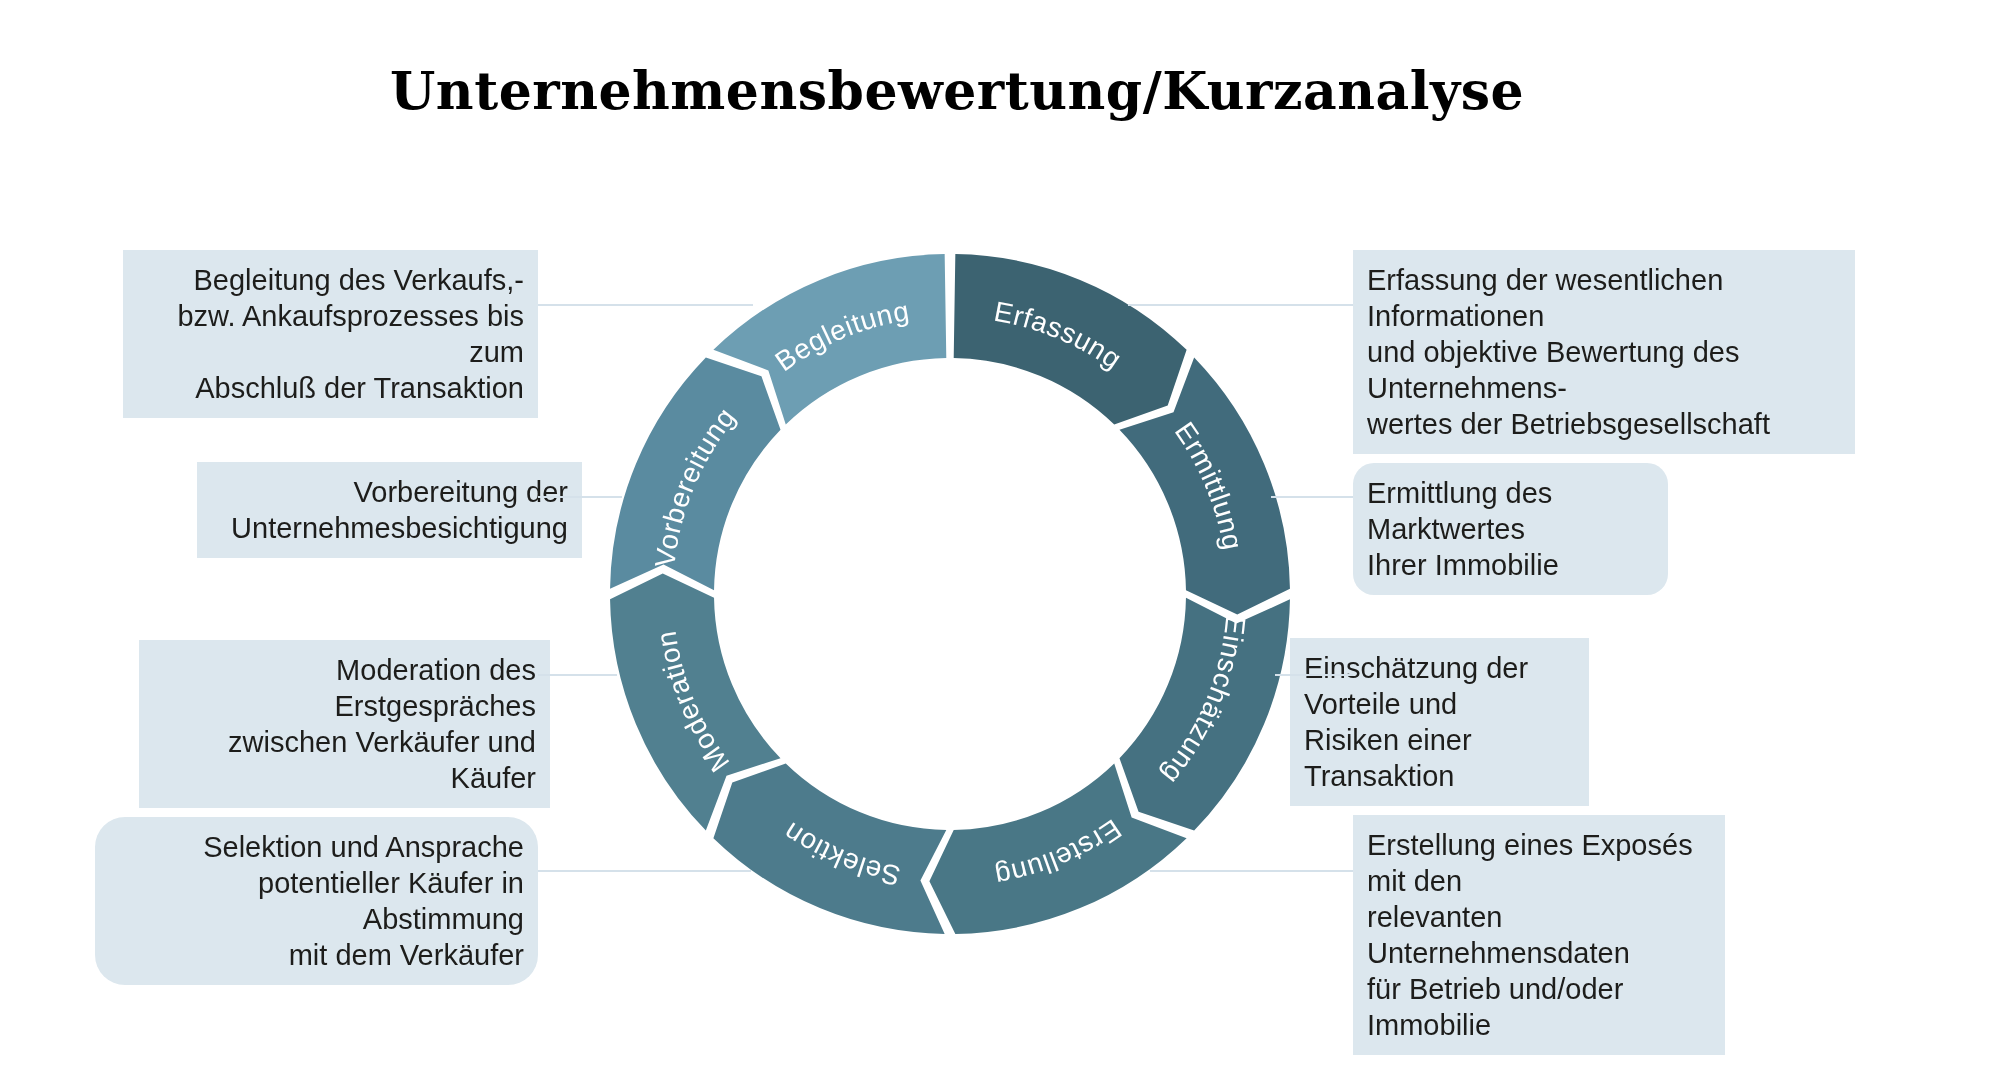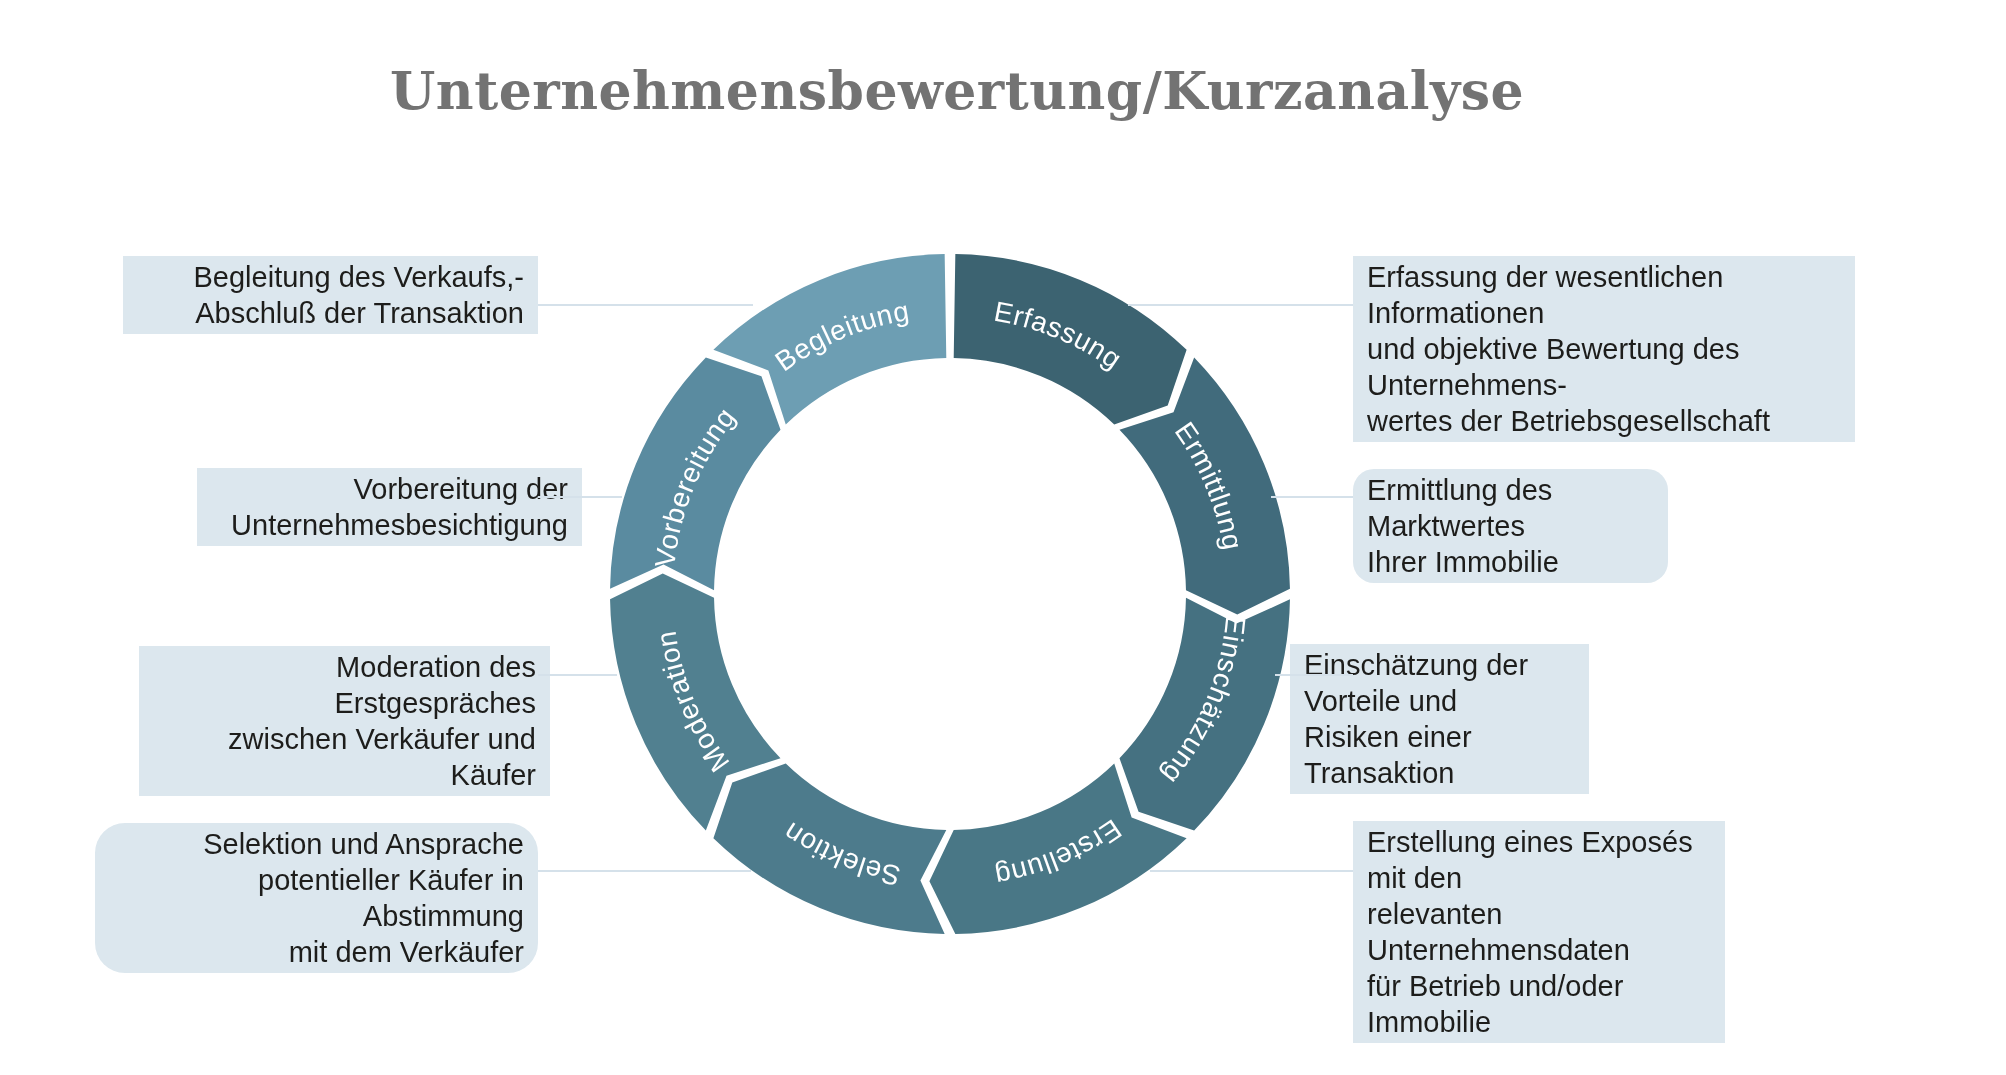--- a/index.html
+++ b/index.html
@@ -6,32 +6,32 @@
   body{
     width:2006px;height:1075px;position:relative;overflow:hidden;
     background:#ffffff;
     font-family:"Liberation Sans", sans-serif;
   }
   .title{
     position:absolute;left:0;top:60px;width:1914px;
     text-align:center;
     font-family:"DejaVu Serif","Liberation Serif",serif;
     font-size:52px;font-weight:600;letter-spacing:0.5px;
-    color:#737373;
+    color:#000000;
   }
   .ring-svg{position:absolute;left:590px;top:234px;width:720px;height:720px;}
   .ring-label{
     font-family:"Liberation Sans",sans-serif;
     font-size:28px;font-weight:500;letter-spacing:0.6px;
     fill:#ffffff;
   }
   .callout{
     position:absolute;background:#dce7ee;color:#1d1d1b;
     font-size:29px;line-height:36px;font-weight:400;
-    padding:3px 14px;box-sizing:border-box;margin-top:6px;
+    padding:12px 14px;box-sizing:border-box;
   }
   .callout.left{text-align:right;}
   .callout.right{text-align:left;}
   .callout .line{display:block;}
   .connector{position:absolute;height:2px;background:#d5e1ea;}
   
   #co-begleitung  {left:123px; top:250px; width:415px;}
   #co-vorbereitung{left:197px; top:462px; width:385px;}
   #co-moderation  {left:139px; top:640px; width:411px;}
   #co-selektion   {left:95px;  top:817px; width:443px;border-radius:30px;}
@@ -77,20 +77,21 @@
     <path d="M20.04,354.66 A340 340 0 0 1 115.84,123.39 L171.43,142.31 L190.52,195.76 A236 236 0 0 0 124.03,356.29 L73.53,330.40 Z" fill="#5a8ba0"></path>
     <path id="lp6" fill="none" d="M95.82,443.30 A277 277 0 0 1 232.10,114.30"></path>
     <text class="ring-label" text-anchor="middle"><textPath href="#lp6" xlink:href="#lp6" startOffset="50%">Vorbereitung</textPath></text>
     <path d="M123.39,115.84 A340 340 0 0 1 354.66,20.04 L356.29,124.03 A236 236 0 0 0 195.76,190.52 L178.37,136.50 Z" fill="#6d9eb3"></path>
     <path id="lp7" fill="none" d="M114.30,232.10 A277 277 0 0 1 443.30,95.82"></path>
     <text class="ring-label" text-anchor="middle"><textPath href="#lp7" xlink:href="#lp7" startOffset="50%">Begleitung</textPath></text>
   </svg>
 
 <div class="callout left" id="co-begleitung">
   <span class="line">Begleitung des Verkaufs,-</span>
+  <span class="line">bzw. Ankaufsprozesses bis zum</span>
   <span class="line">Abschluß der Transaktion</span>
 </div>
 <div class="callout left" id="co-vorbereitung">
   <span class="line">Vorbereitung der</span>
   <span class="line">Unternehmesbesichtigung</span>
 </div>
 <div class="callout left" id="co-moderation">
   <span class="line">Moderation des Erstgespräches</span>
   <span class="line">zwischen Verkäufer und Käufer</span>
 </div>

